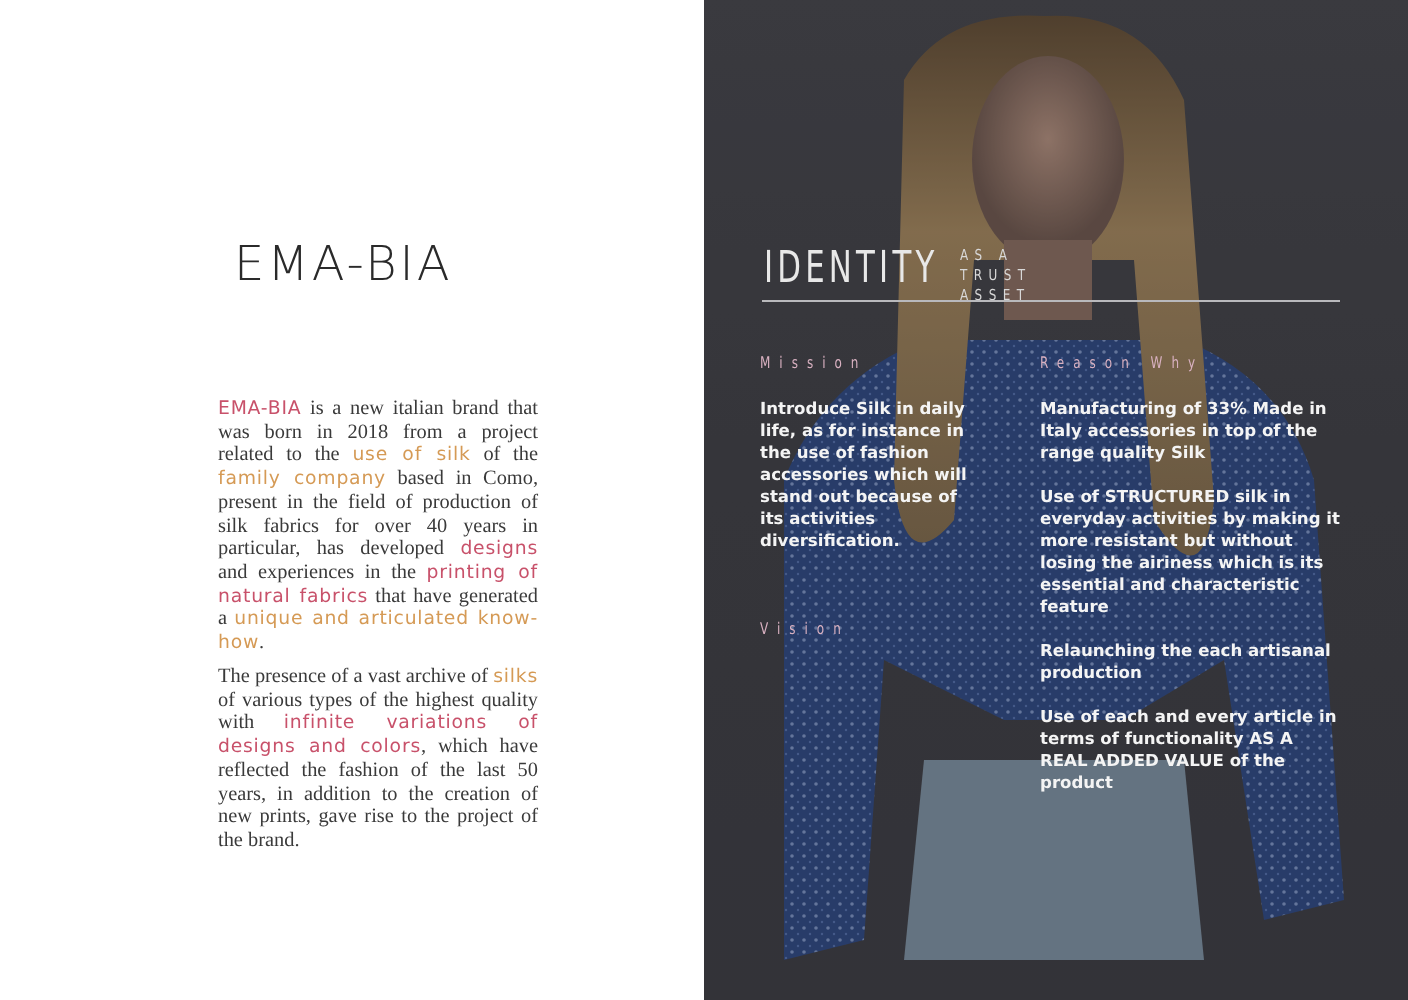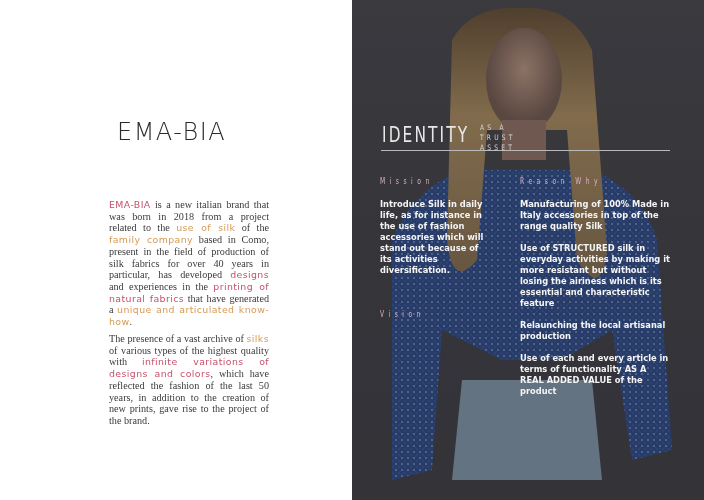--- a/index.html
+++ b/index.html
@@ -103,18 +103,18 @@
   <div class="identity-sub">AS A TRUST ASSET</div>
   <div class="rule"></div>
 
   <div class="sec-label" style="left:28px; top:177px;">Mission</div>
   <div class="sec-text" style="left:28px; top:199px; width:112px;">Introduce Silk in daily life, as for instance in the use of fashion accessories which will stand out because of its activities diversification.</div>
 
   <div class="sec-label" style="left:28px; top:310px;">Vision</div>
 
   <div class="sec-label" style="left:168px; top:177px;">Reason Why</div>
   <div class="sec-text" style="left:168px; top:199px; width:150px;">
-    <p>Manufacturing of 100% Made in Italy accessories in top of the range quality Silk</p>
+    <p>Manufacturing of 33% Made in Italy accessories in top of the range quality Silk</p>
     <p>Use of STRUCTURED silk in everyday activities by making it more resistant but without losing the airiness which is its essential and characteristic feature</p>
-    <p>Relaunching the local artisanal production</p>
+    <p>Relaunching the each artisanal production</p>
     <p>Use of each and every article in terms of functionality AS A REAL ADDED VALUE of the product</p>
   </div>
 </div>
 
 </body></html>

